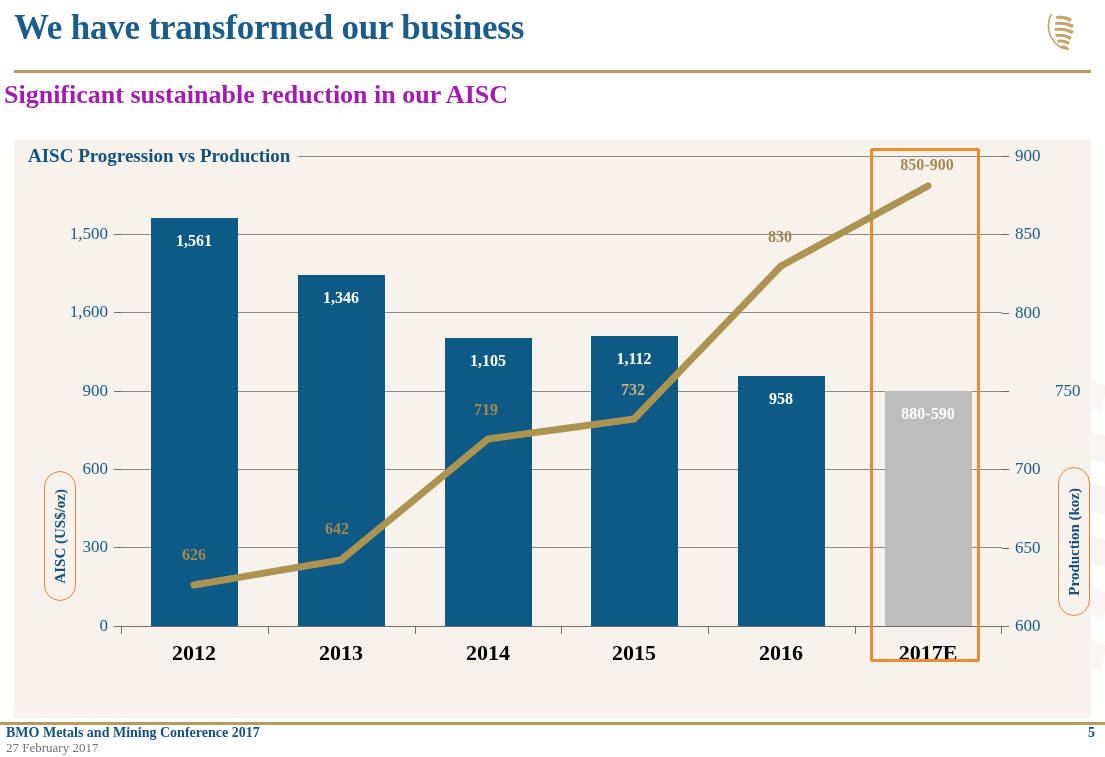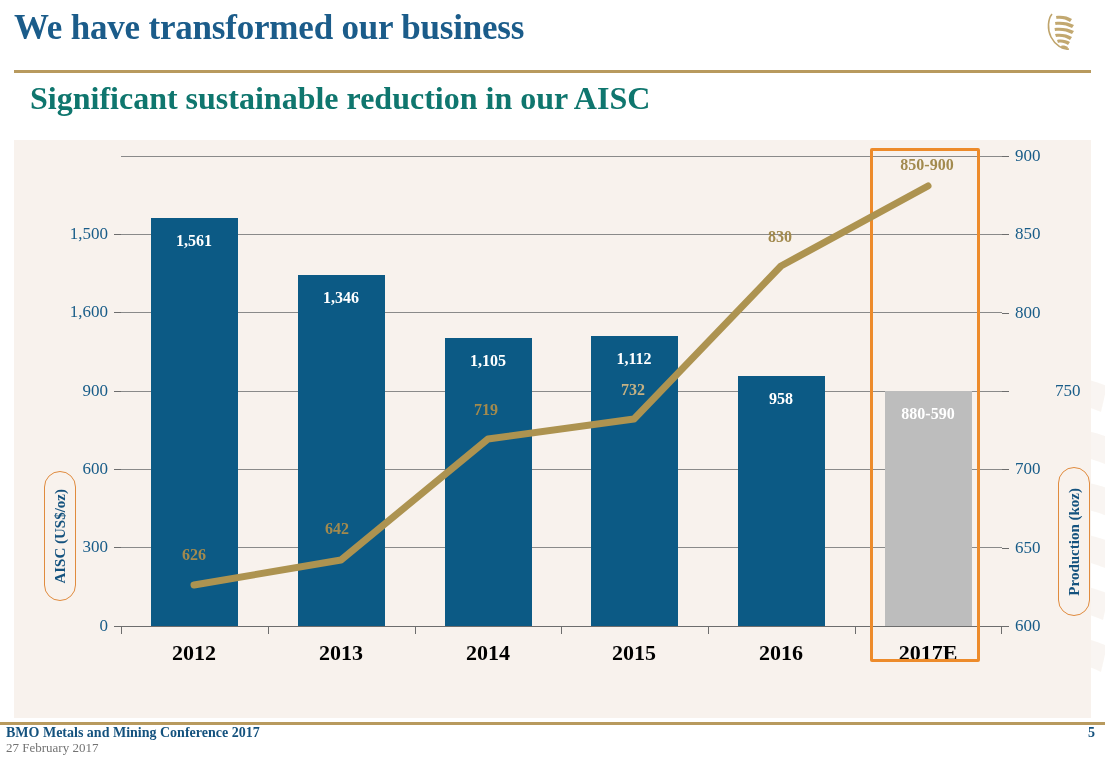--- a/index.html
+++ b/index.html
@@ -49,25 +49,25 @@
   #header-rule {
     position: absolute;
     left: 14px;
     top: 70px;
     width: 1077px;
     height: 3px;
     background: #B89A5E;
   }
   #slide-subtitle {
     position: absolute;
-    left: 30px;
+    left: 4px;
     top: 80px;
-    font-size: 32px;
-    font-weight: bold;
-    color: #0f766e;
+    font-size: 26px;
+    font-weight: bold;
+    color: #a21caf;
     white-space: nowrap;
   }
 
   
   #watermark {
     position: absolute;
     right: -12px;
     top: 360px;
     width: 120px;
     height: 330px;
@@ -323,20 +323,21 @@
       <path d="M4 122 C38 114 84 118 116 130 L110 156 C80 144 40 140 6 148 Z"></path>
       <path d="M8 174 C40 166 84 170 114 182 L108 208 C78 196 42 192 10 200 Z"></path>
       <path d="M14 226 C44 218 84 222 112 234 L106 260 C78 248 44 244 16 252 Z"></path>
       <path d="M22 278 C48 270 84 274 110 286 L104 312 C80 300 48 296 24 304 Z"></path>
     </g>
   </svg>
 </div>
 
 <div id="chart-panel">
 
+  <div id="chart-title">AISC Progression vs Production</div>
 
   <div class="callout" id="axis-label-left">
     <span>AISC (US$/oz)</span>
   </div>
 
   <div class="callout" id="axis-label-right">
     <span>Production (koz)</span>
   </div>
 
   <div id="plot">

